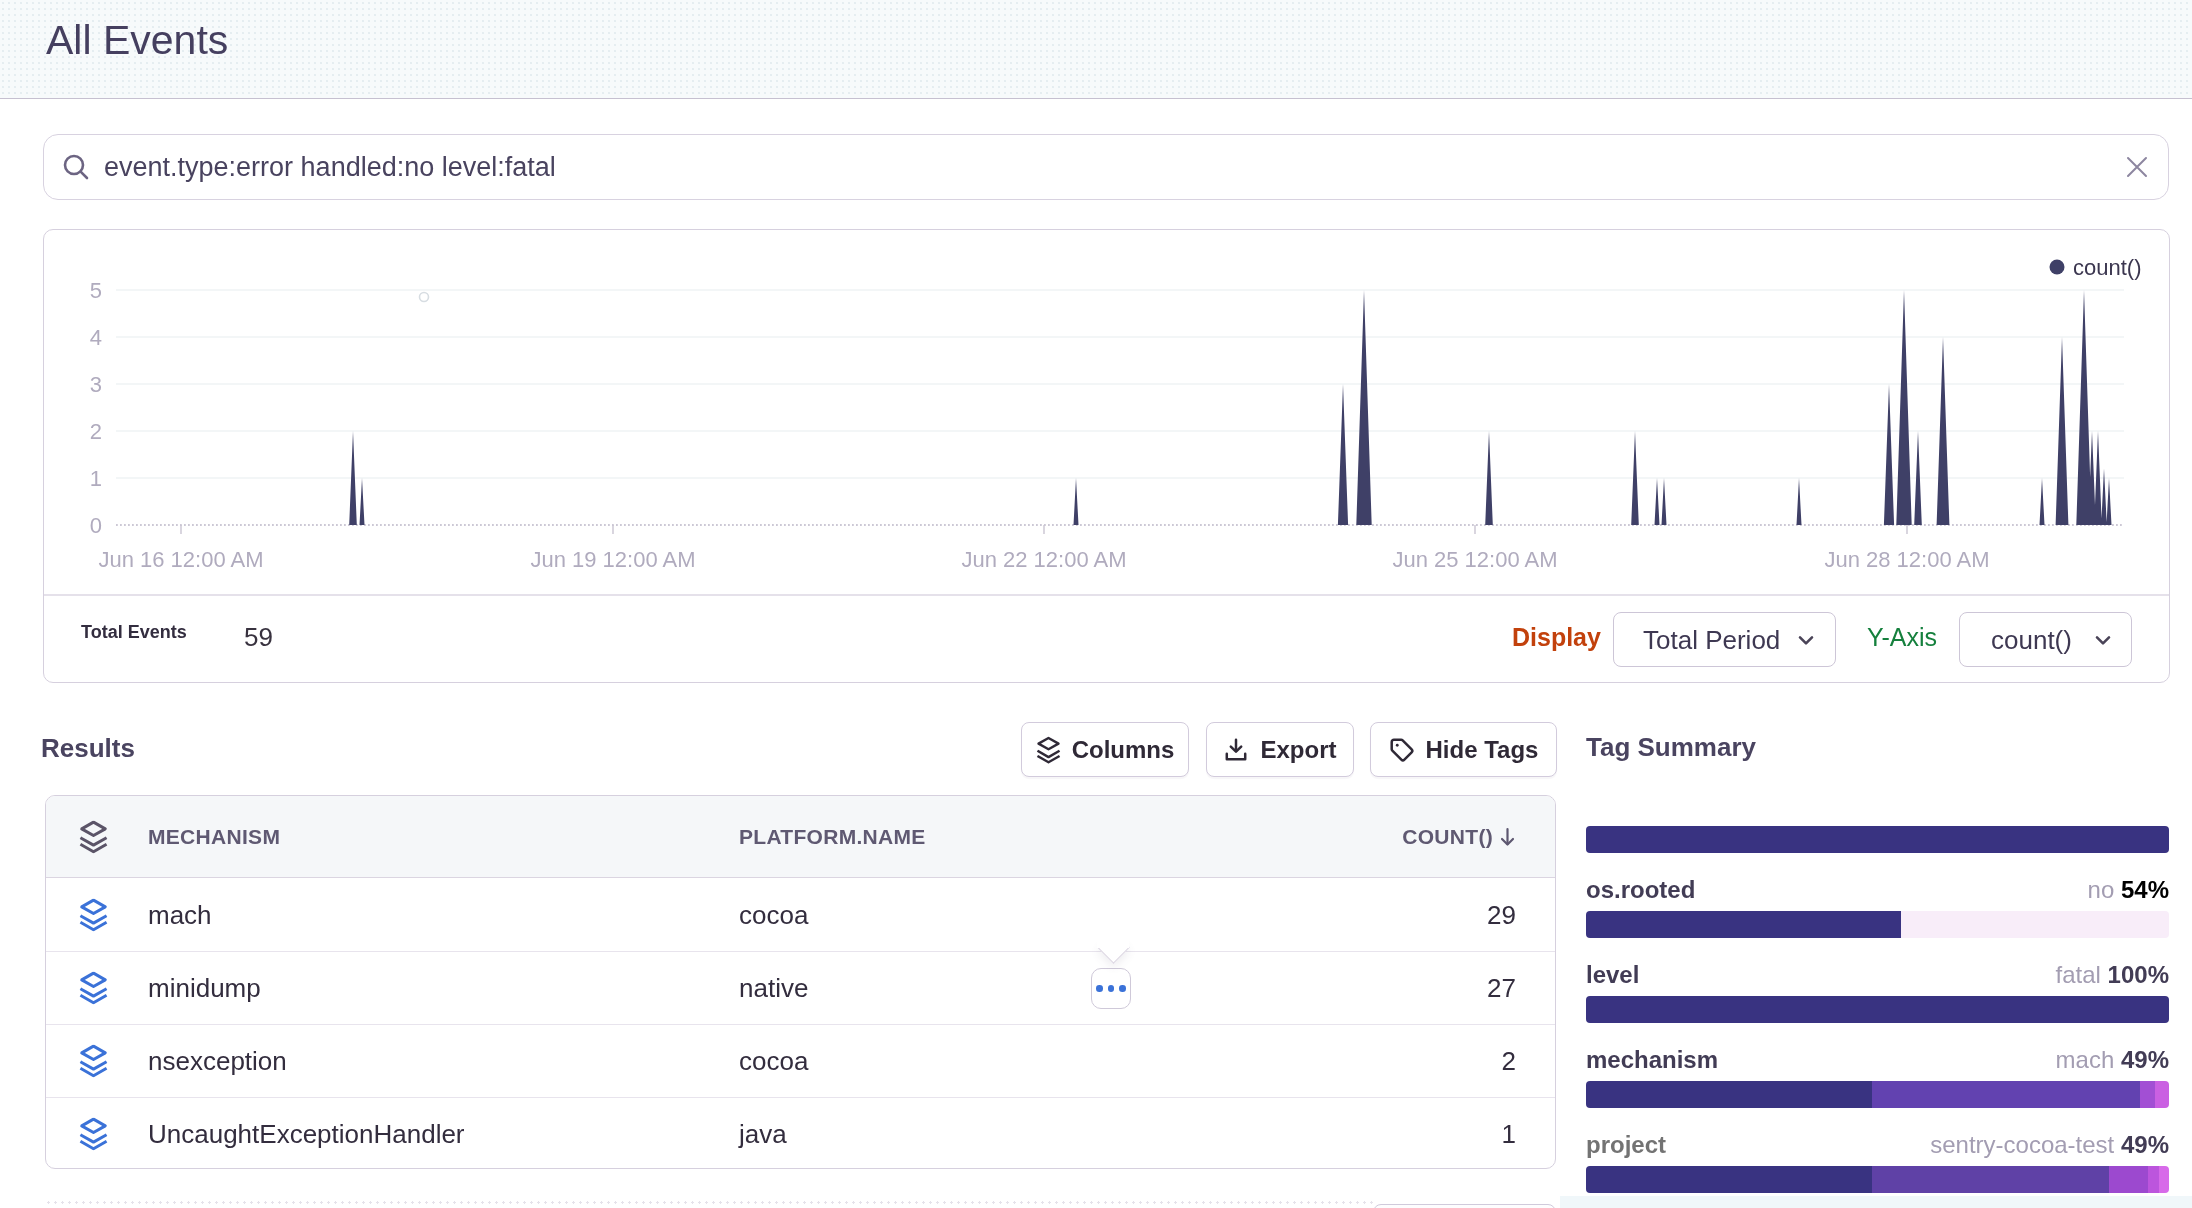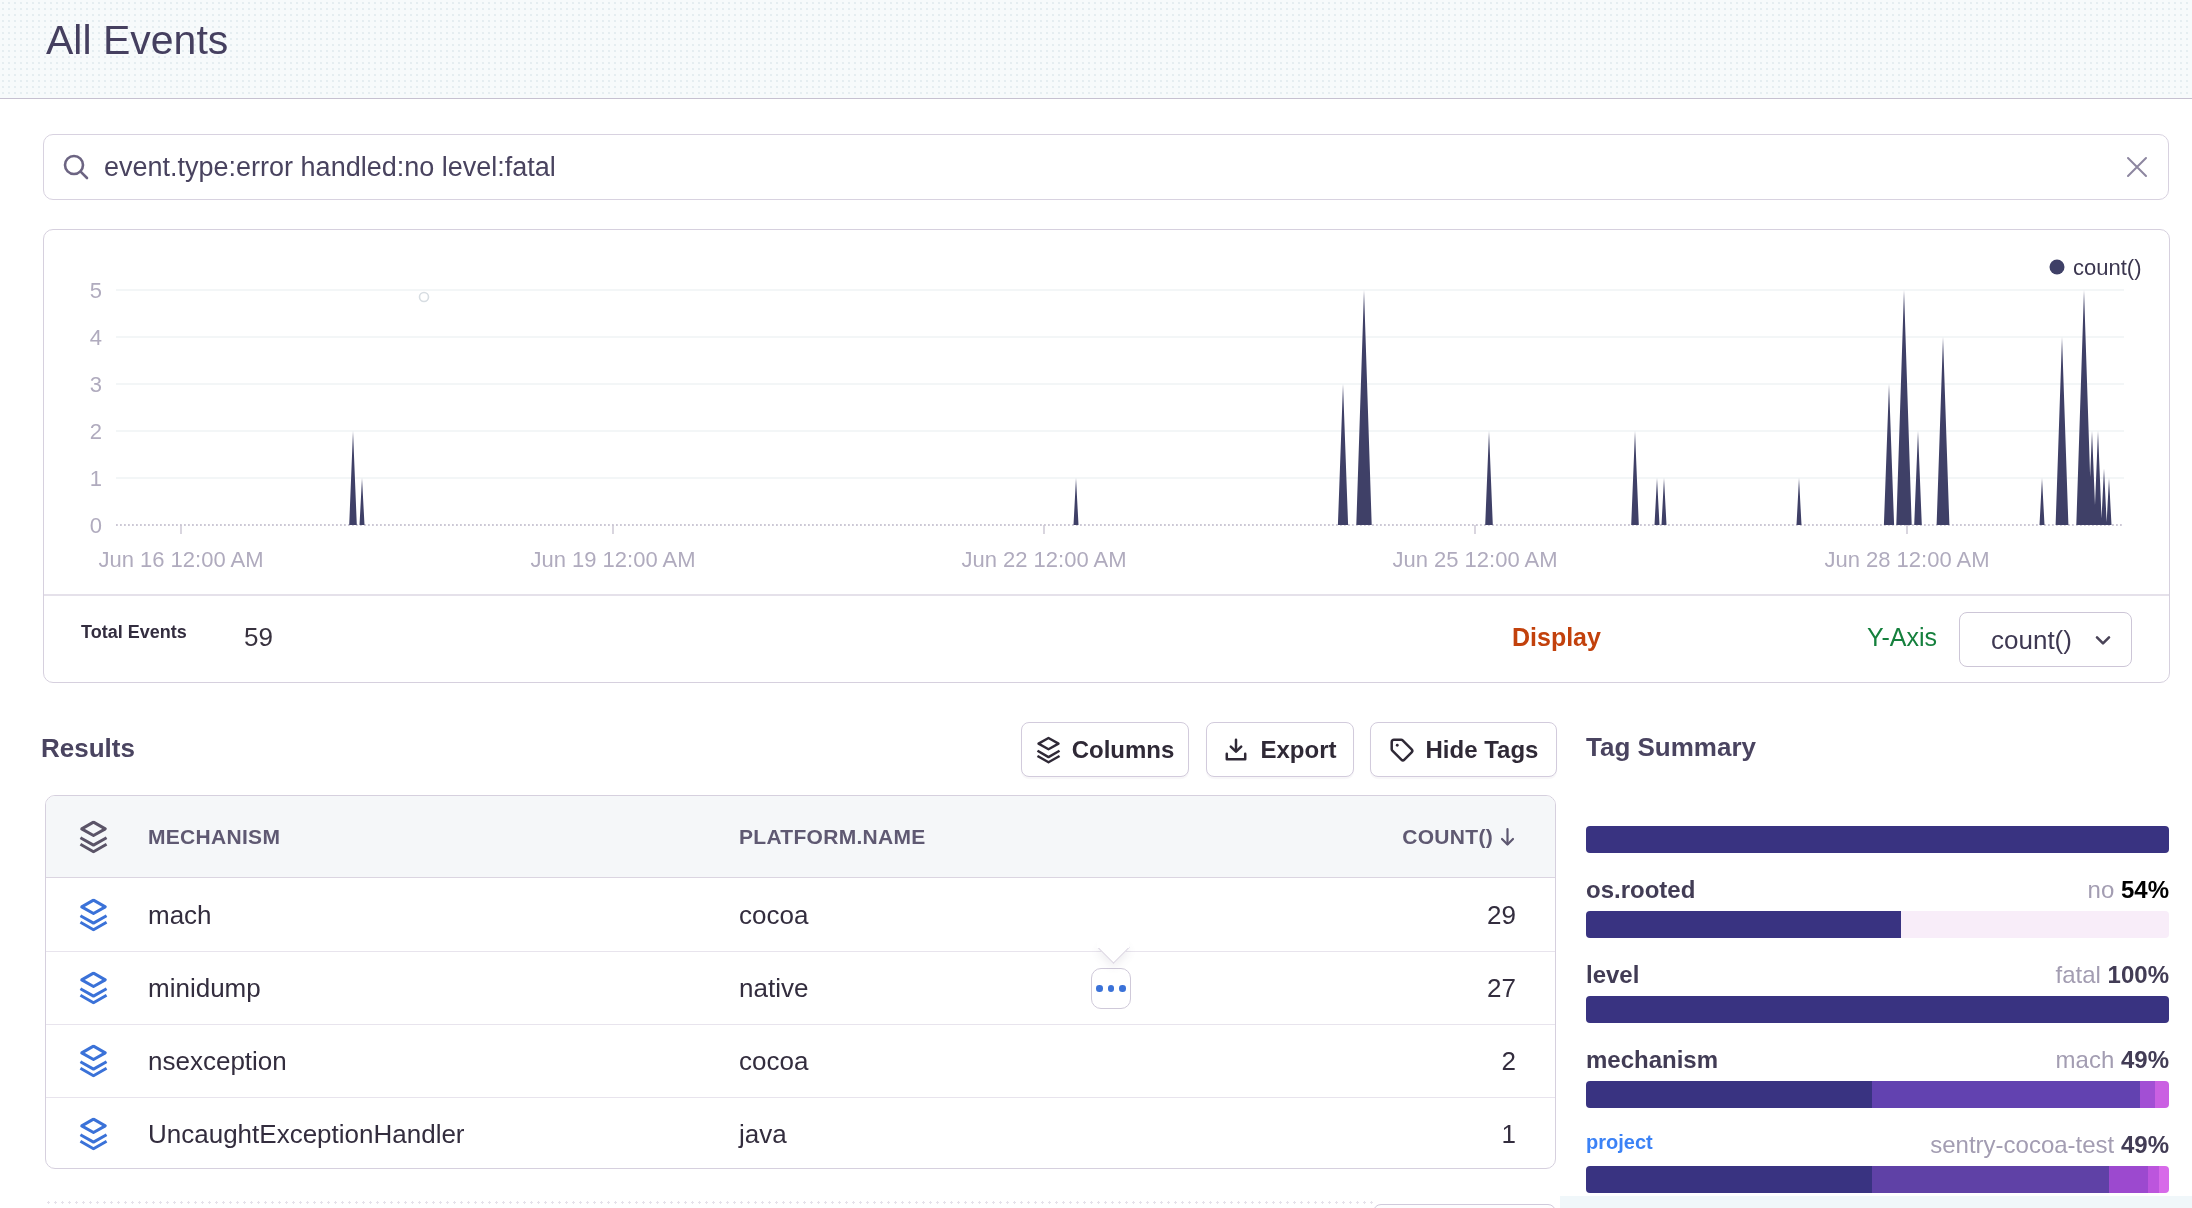--- a/index.html
+++ b/index.html
@@ -6,21 +6,21 @@
 .btn{position:absolute;height:55px;box-sizing:border-box;border:1.5px solid #d2cbdc;border-radius:8px;background:#fff;display:flex;align-items:center;justify-content:center;gap:11px;font-size:24px;font-weight:bold;color:#2f2936;box-shadow:0 2px 1px rgba(50,35,65,0.04);}
 .cell{position:absolute;top:50%;transform:translateY(-50%);font-size:26px;color:#332d3e;}
 .hcell{position:absolute;top:50%;transform:translateY(-50%);font-size:21px;font-weight:bold;letter-spacing:.3px;color:#5f5972;}
 </style></head>
 <body>
 <div id="page">
 
 <div style="position:absolute;left:0;top:0;width:2192px;height:98px;background:#f7fafb;border-bottom:1.6px solid #c6c0d0;box-sizing:content-box;background-image:radial-gradient(rgba(203,218,224,0.4) 1px,transparent 1.1px);background-size:6px 6px;"></div>
 <div style="position:absolute;left:46px;top:17px;font-size:41px;line-height:46px;color:#453f5f;">All Events</div>
 
-<div style="position:absolute;left:43px;top:134px;width:2126px;height:66px;box-sizing:border-box;border:1.5px solid #d8d2e0;border-radius:10px;background:#fff;">
+<div style="position:absolute;left:43px;top:134px;width:2126px;height:66px;box-sizing:border-box;border:1.5px solid #d8d2e0;border-radius:15px;background:#fff;">
   <span style="position:absolute;left:17px;top:50%;transform:translateY(-50%);display:flex">
         <svg width="30" height="30" viewBox="0 0 30 30" fill="none" stroke="#6c6482" stroke-width="2.6" stroke-linecap="round">
           <circle cx="13" cy="13" r="9"></circle>
           <path d="M19.6 19.6 L26 26"></path>
         </svg>
       </span>
   <span style="position:absolute;left:60px;top:50%;transform:translateY(-50%);font-size:27px;color:#49435f;">event.type:error handled:no level:fatal</span>
   <span style="position:absolute;right:20px;top:50%;transform:translateY(-50%);display:flex">
         <svg width="22" height="22" viewBox="0 0 22 22" stroke="#8d86a0" stroke-width="2" stroke-linecap="round">
           <path d="M2 2 L20 20 M20 2 L2 20"></path>
@@ -54,20 +54,28 @@
         <text x="58" y="68" text-anchor="end" font-size="22" fill="#b0abbe">5</text>
 <path d="M305.2 295 L309.0 201.0 L312.8 295 Z M315.5 295 L318.0 248.0 L320.5 295 Z M1029.5 295 L1032.0 248.0 L1034.5 295 Z M1293.9 295 L1299.0 154.0 L1304.1 295 Z M1312.3 295 L1320.0 60.0 L1327.7 295 Z M1441.2 295 L1445.0 201.0 L1448.8 295 Z M1587.2 295 L1591.0 201.0 L1594.8 295 Z M1610.5 295 L1613.0 248.0 L1615.5 295 Z M1617.5 295 L1620.0 248.0 L1622.5 295 Z M1752.5 295 L1755.0 248.0 L1757.5 295 Z M1839.9 295 L1845.0 154.0 L1850.1 295 Z M1852.3 295 L1860.0 60.0 L1867.7 295 Z M1870.2 295 L1874.0 201.0 L1877.8 295 Z M1892.6 295 L1899.0 107.0 L1905.4 295 Z M1995.5 295 L1998.0 248.0 L2000.5 295 Z M2011.6 295 L2018.0 107.0 L2024.4 295 Z M2032.3 295 L2040.0 60.0 L2047.7 295 Z M2044.2 295 L2048.0 201.0 L2051.8 295 Z M2050.2 295 L2054.0 201.0 L2057.8 295 Z M2057.2 295 L2060.0 238.6 L2062.8 295 Z M2062.5 295 L2065.0 248.0 L2067.5 295 Z" fill="#3f4067"></path>
 <circle cx="380" cy="67" r="4.5" fill="#fff" stroke="#d7dde2" stroke-width="1.6"></circle>
 <circle cx="2013" cy="37" r="7.5" fill="#3f4067"></circle>
 <text x="2029" y="45" font-size="22" fill="#3b364f">count()</text>
 </svg>
   <div style="position:absolute;left:0;top:364px;width:100%;height:1.5px;background:#e5e1ea;"></div>
   <span style="position:absolute;left:37px;top:392px;font-size:18px;font-weight:bold;color:#332d3f">Total Events</span>
   <span style="position:absolute;left:200px;top:392px;font-size:26px;color:#38323f">59</span>
   <span style="position:absolute;left:1468px;top:393px;font-size:25px;font-weight:bold;color:#c2410c">Display</span>
+  <div style="position:absolute;left:1569px;top:382px;width:223px;height:55px;box-sizing:border-box;border:1.5px solid #cdc6d7;border-radius:8px;background:#fff;">
+     <span style="position:absolute;left:29px;top:50%;transform:translateY(-50%);font-size:26px;color:#3e3852">Total Period</span>
+     <span style="position:absolute;right:21px;top:50%;transform:translateY(-46%);display:flex">
+          <svg width="16" height="10" viewBox="0 0 16 10" fill="none" stroke="#4a4458" stroke-width="2.6" stroke-linecap="round" stroke-linejoin="round">
+            <path d="M2 2 L8 8 L14 2"></path>
+          </svg>
+        </span>
+  </div>
   <span style="position:absolute;left:1823px;top:393px;font-size:25px;font-weight:normal;color:#15803d">Y-Axis</span>
   <div style="position:absolute;left:1915px;top:382px;width:173px;height:55px;box-sizing:border-box;border:1.5px solid #cdc6d7;border-radius:8px;background:#fff;">
      <span style="position:absolute;left:31px;top:50%;transform:translateY(-50%);font-size:26px;color:#3e3852">count()</span>
      <span style="position:absolute;right:20px;top:50%;transform:translateY(-46%);display:flex">
           <svg width="16" height="10" viewBox="0 0 16 10" fill="none" stroke="#4a4458" stroke-width="2.6" stroke-linecap="round" stroke-linejoin="round">
             <path d="M2 2 L8 8 L14 2"></path>
           </svg>
         </span>
   </div>
 </div>
@@ -189,21 +197,21 @@
 <span style="position:absolute;left:0;top:0;font-size:24px;font-weight:bold;color:#423c55">mechanism</span>
 <span style="position:absolute;right:0;top:0;font-size:24px;color:#a39db2">mach <b style="color:#423c55">49%</b></span>
 </div>
 <div style="position:absolute;left:1586px;top:1081px;width:583px;height:27px;border-radius:4px;overflow:hidden">
       <div style="position:absolute;left:0px;top:0;width:286px;height:27px;background:#393381"></div>
       <div style="position:absolute;left:286px;top:0;width:268px;height:27px;background:#6242b0"></div>
       <div style="position:absolute;left:554px;top:0;width:15px;height:27px;background:#a24fd4"></div>
       <div style="position:absolute;left:569px;top:0;width:14px;height:27px;background:#ca60e2"></div>
     </div>
     <div style="position:absolute;left:1586px;top:1131px;width:583px;height:24px">
-<span style="position:absolute;left:0;top:0;font-size:20px;font-weight:bold;color:#3b82f6">project</span>
+<span style="position:absolute;left:0;top:0;font-size:24px;font-weight:bold;color:#737373">project</span>
 <span style="position:absolute;right:0;top:0;font-size:24px;color:#a39db2">sentry-cocoa-test <b style="color:#423c55">49%</b></span>
 </div>
 <div style="position:absolute;left:1586px;top:1166px;width:583px;height:27px;border-radius:4px;overflow:hidden">
       <div style="position:absolute;left:0px;top:0;width:286px;height:27px;background:#393381"></div>
       <div style="position:absolute;left:286px;top:0;width:237px;height:27px;background:#5f41a6"></div>
       <div style="position:absolute;left:523px;top:0;width:39px;height:27px;background:#9c49cf"></div>
       <div style="position:absolute;left:562px;top:0;width:11px;height:27px;background:#bc55dd"></div>
       <div style="position:absolute;left:573px;top:0;width:10px;height:27px;background:#d76ae9"></div>
     </div>
 <div style="position:absolute;left:1560px;top:1196px;width:632px;height:12px;background:#f0f7fa;"></div>

